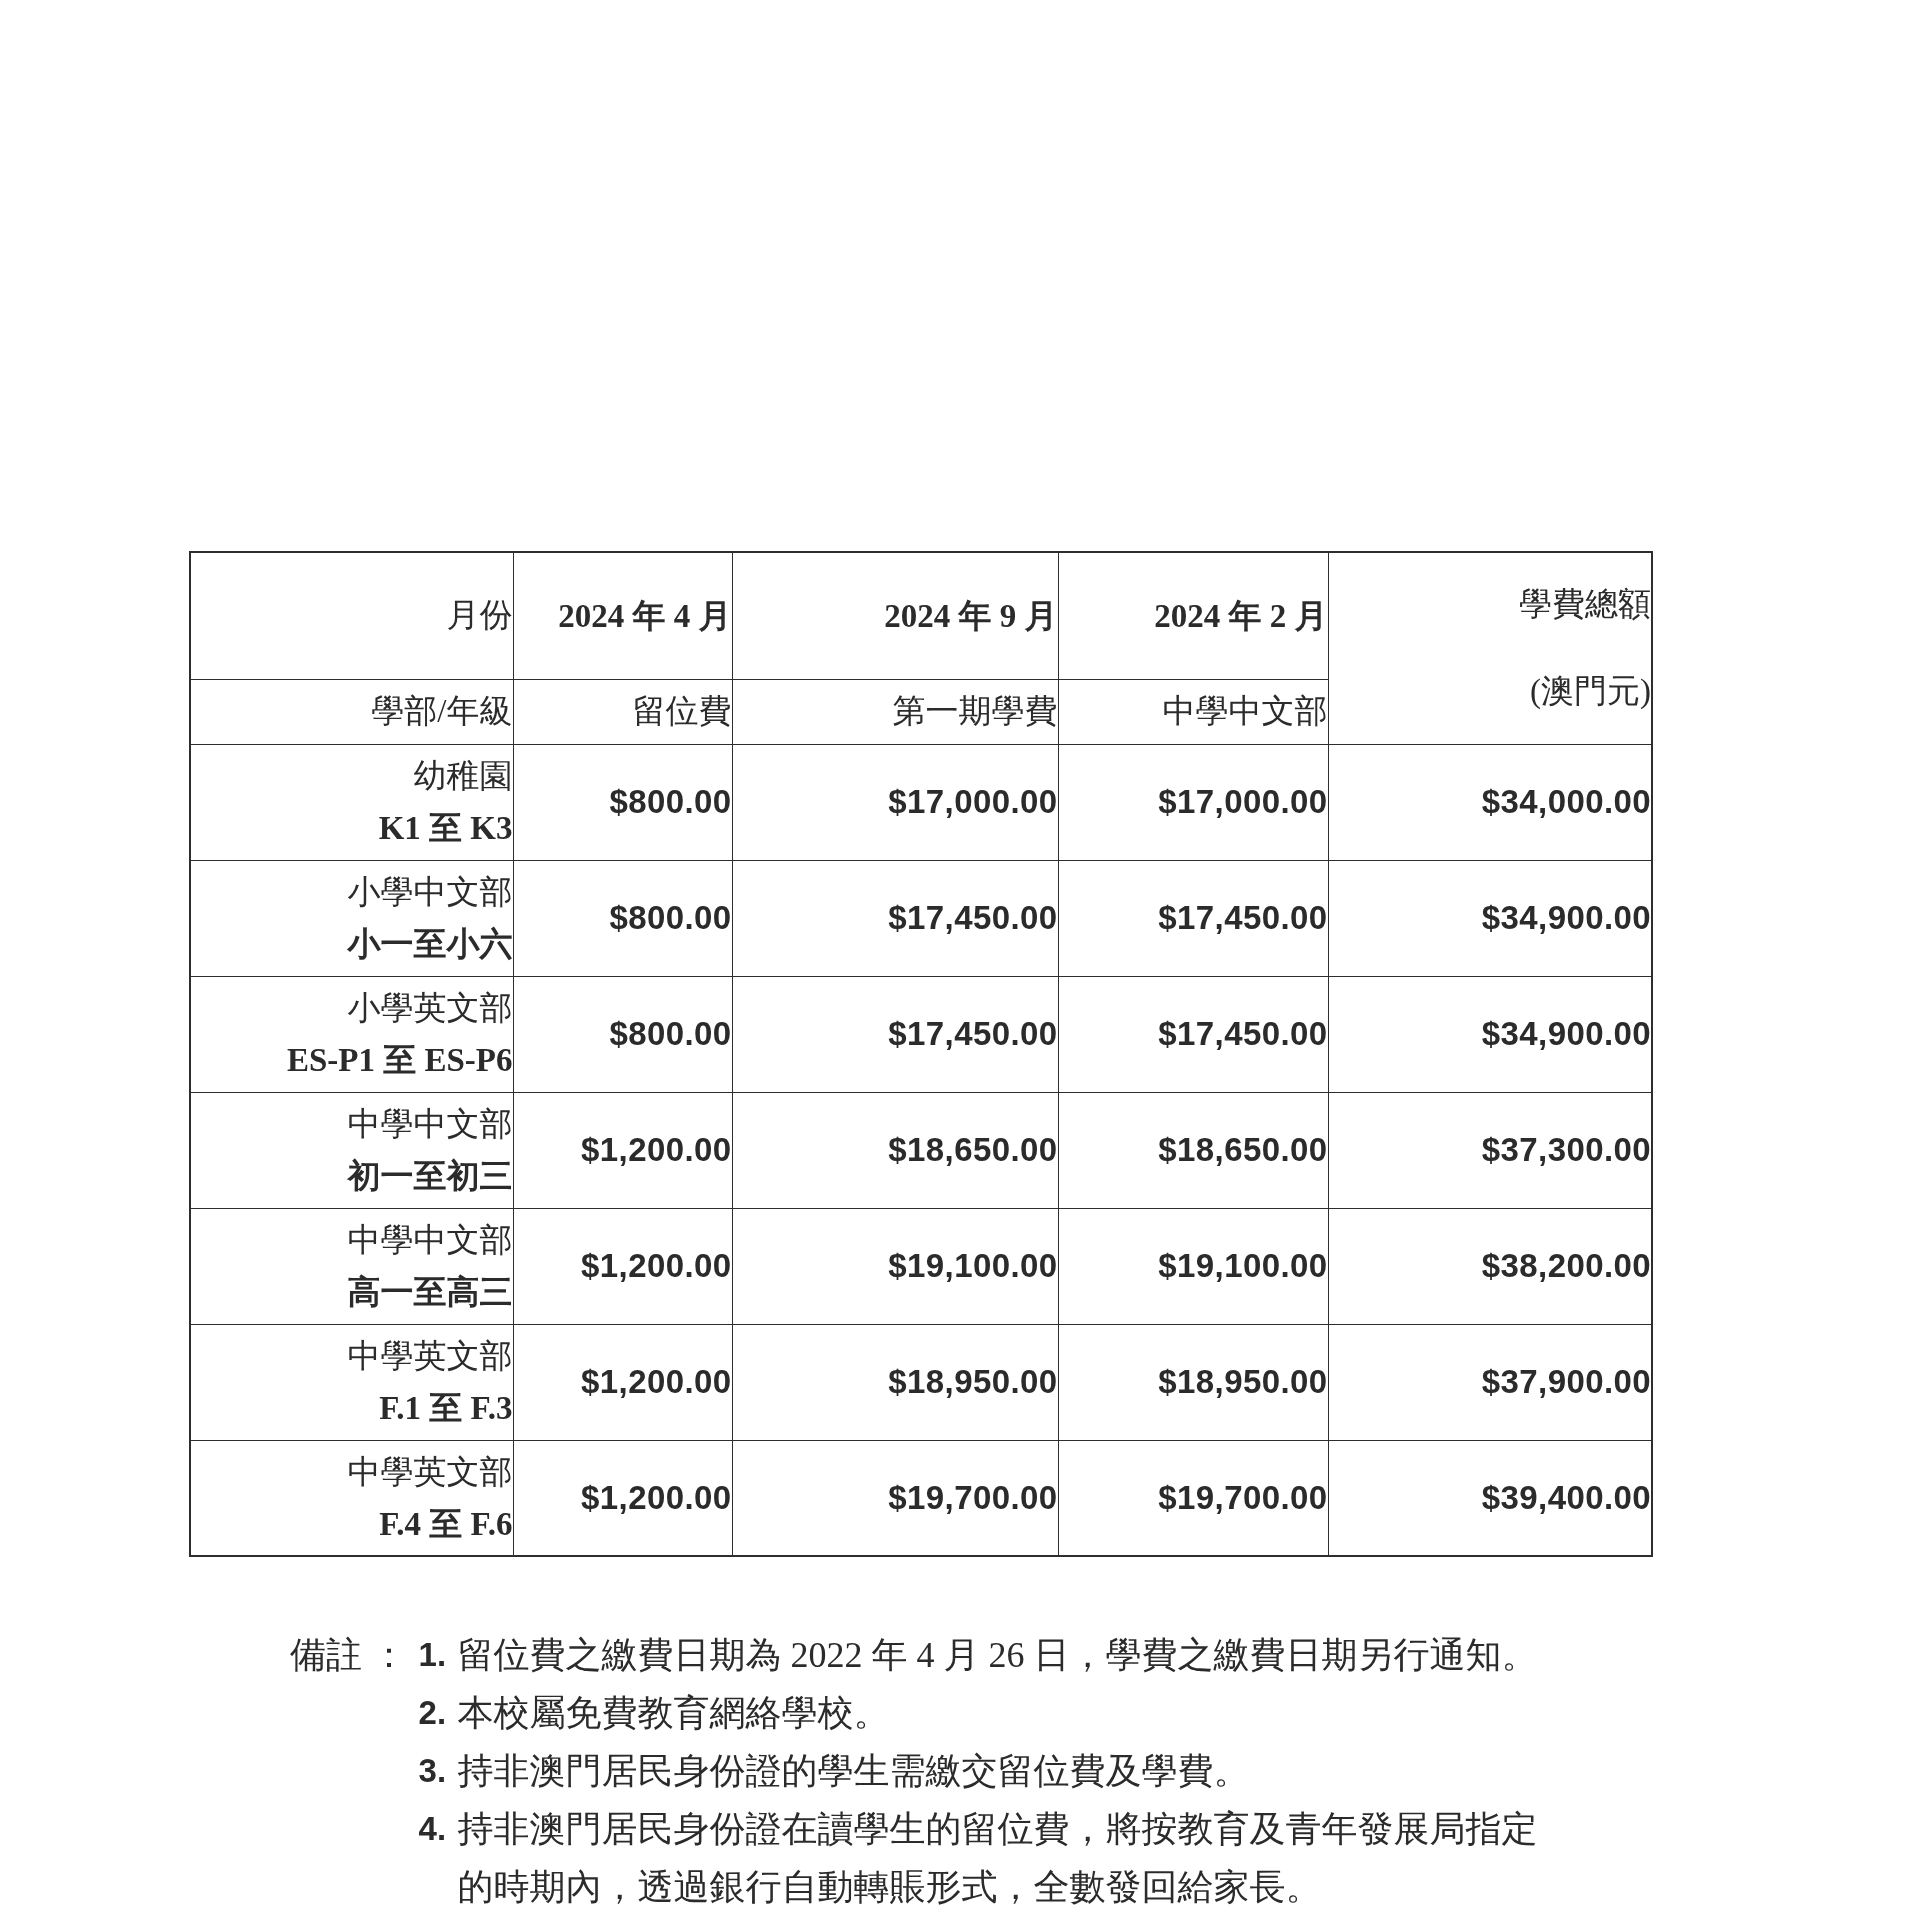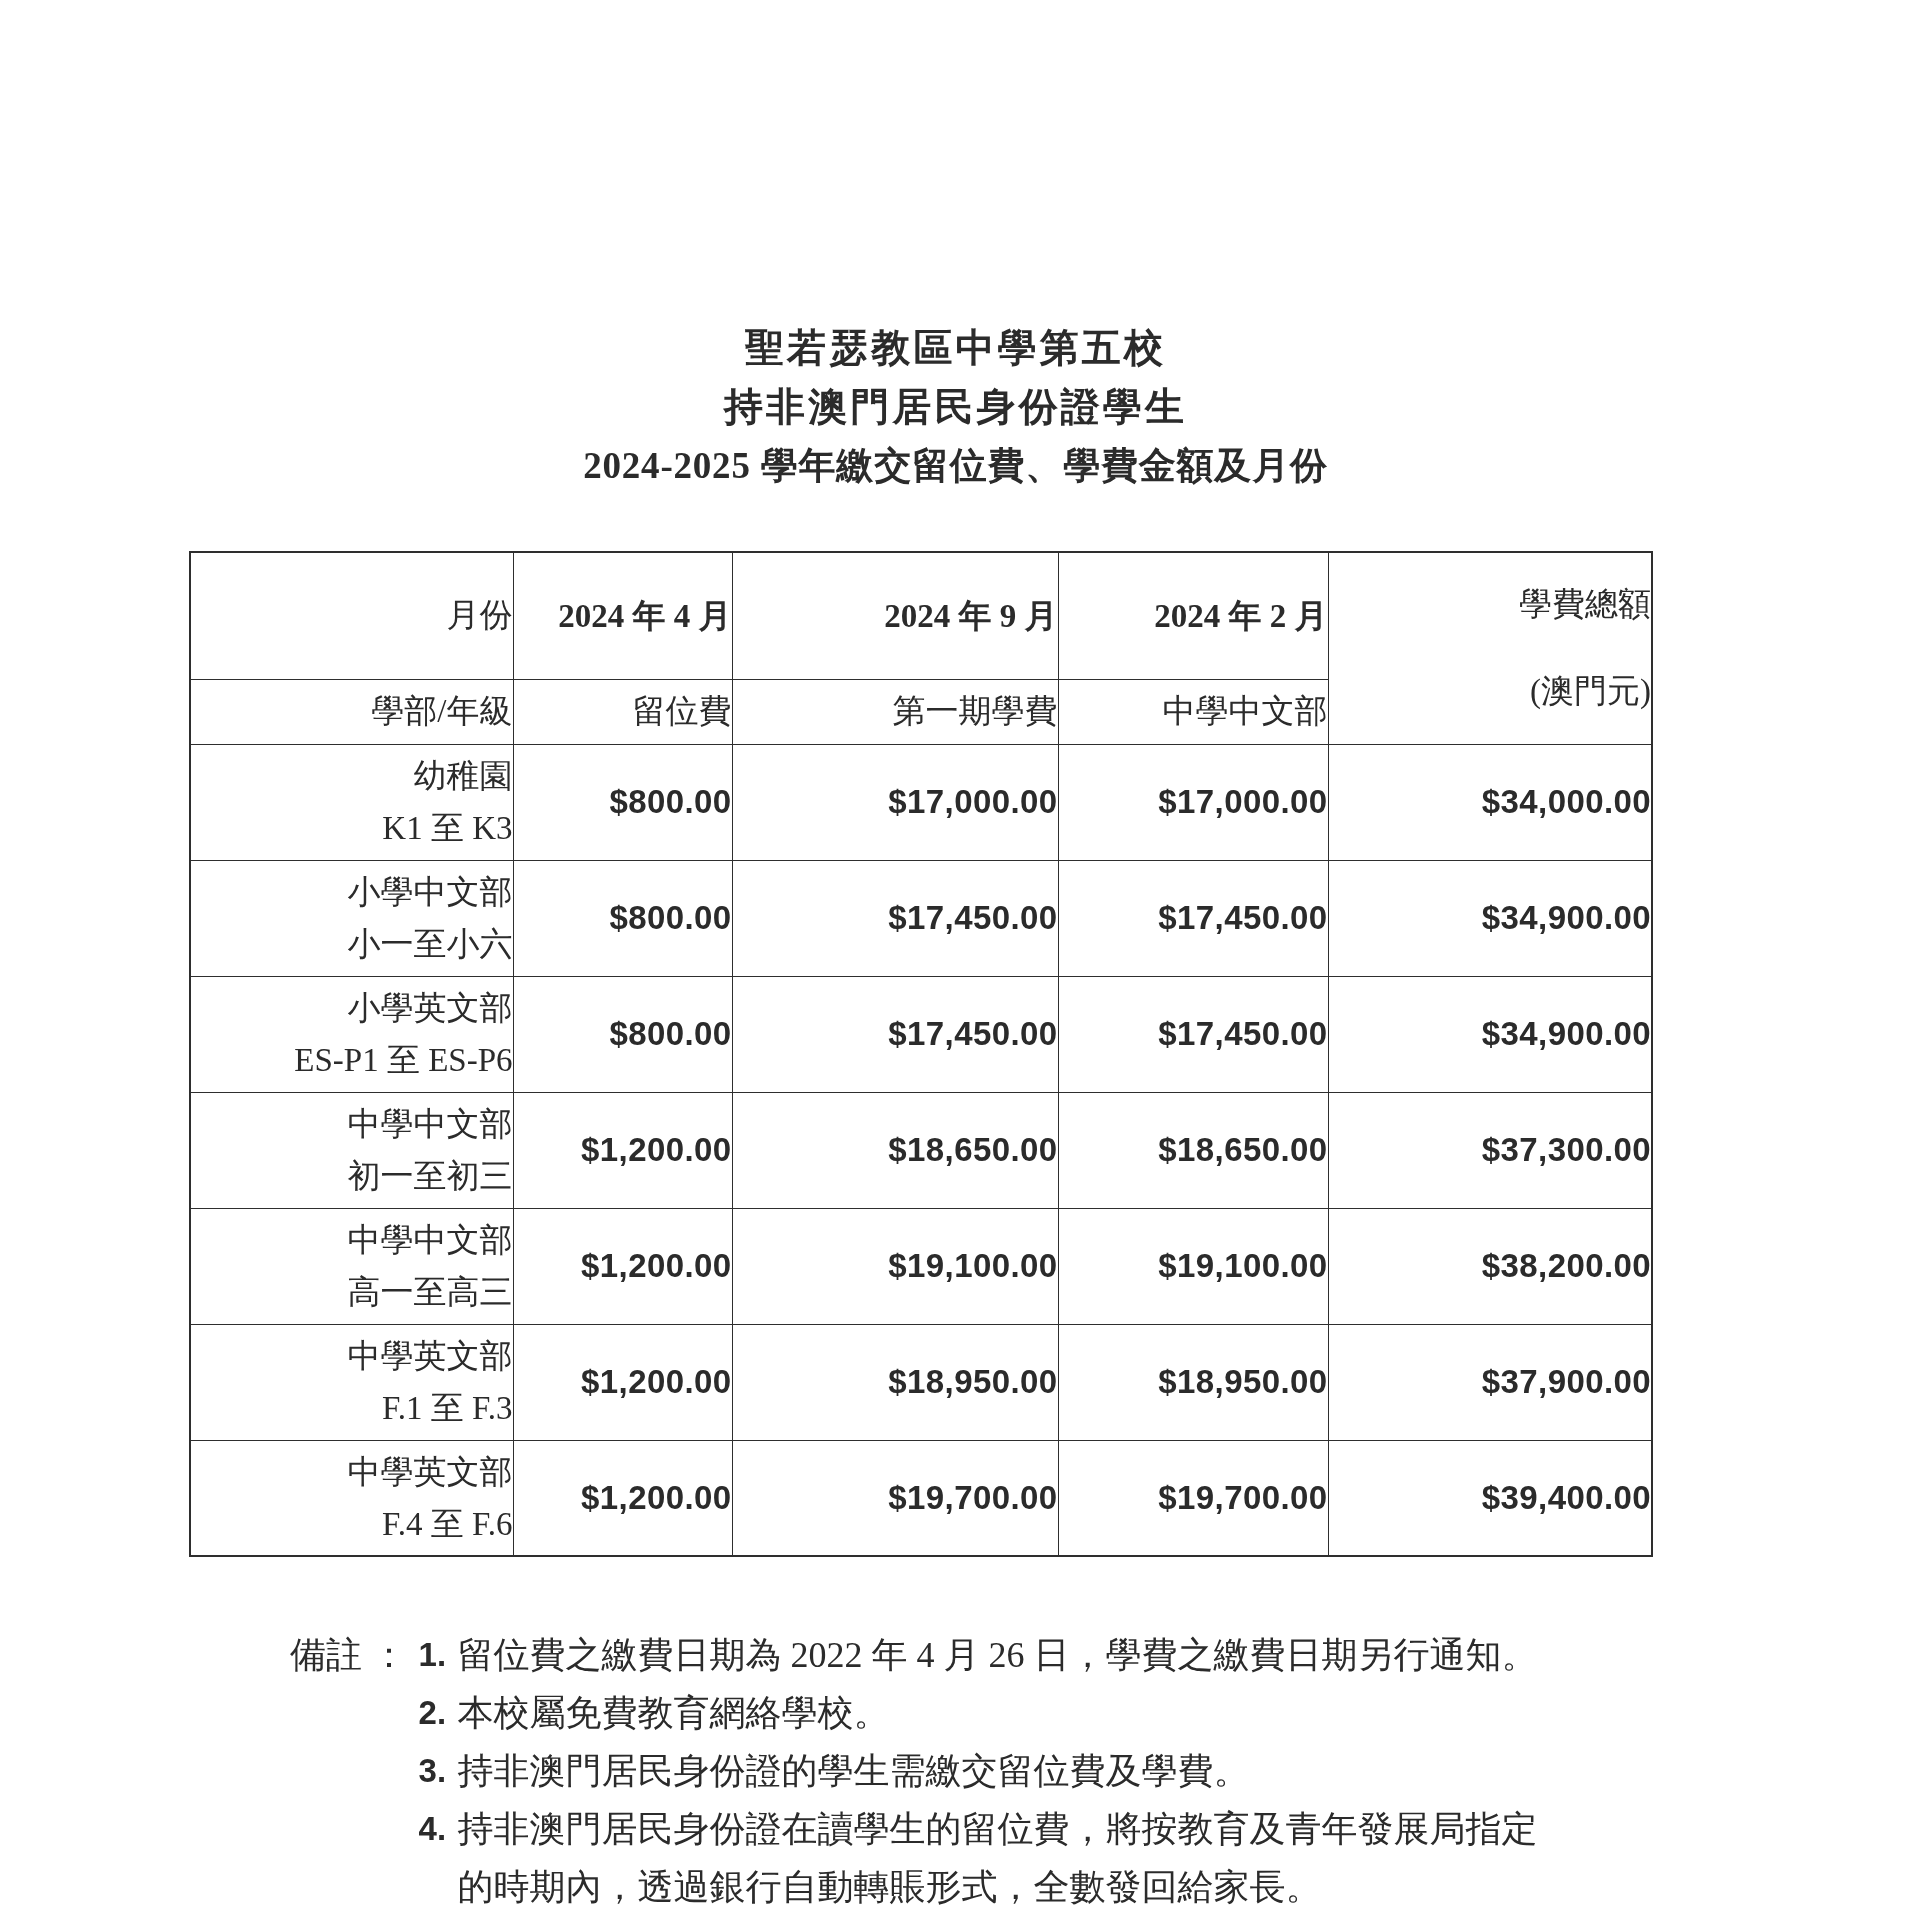--- a/index.html
+++ b/index.html
@@ -27,46 +27,41 @@
   tr.hrow2 { height:65px; }
   tr.drow  { height:116px;margin-left:44px; }
   td.hd { font-weight:600; line-height:54px; padding:0 21px;margin-top:12px; }
   td.hplain { font-weight:400; }
   td.total-cell { font-weight:400; line-height:87px; }
   td.money {
     font-family:"Liberation Sans","DejaVu Sans",sans-serif; font-weight:700;
     vertical-align:top; padding-top:17px; letter-spacing:0.4px;
   }
   td.dept { vertical-align:top; padding-top:11.6px; line-height:52px; }
-  td.dept .grades { font-weight:400; }
+  td.dept .grades { font-weight:700; }
 
   
   .notes {
     position:absolute; left:290px; top:1626px; width:1428px;
     display:flex; font-size:36px; line-height:58px;
   }
   .notes-label { flex:0 0 auto; margin-right:11.6px; white-space:nowrap; }
   .note-items { flex:1 1 auto; }
   .note-item { display:flex; }
   .note-num {
     flex:0 0 39px; font-family:"Liberation Sans","DejaVu Sans",sans-serif;
     font-weight:700; font-size:33px; line-height:58px;
   }
   .note-text { flex:1 1 auto; }
 </style>
 </head>
 <body>
 
 <div class="page">
 
-  <div class="title-block">
-    <div class="title-l1">聖若瑟教區中學第五校</div>
-    <div class="title-l2">持非澳門居民身份證學生</div>
-    <div class="title-l3">2024-2025 學年繳交留位費、學費金額及月份</div>
-  </div>
 
   <table class="fees">
     <colgroup>
       <col style="width:323px">
         <col style="width:219px">
         <col style="width:326px">
         <col style="width:270px">
         <col style="width:324px">
     </colgroup>
     <tbody>

